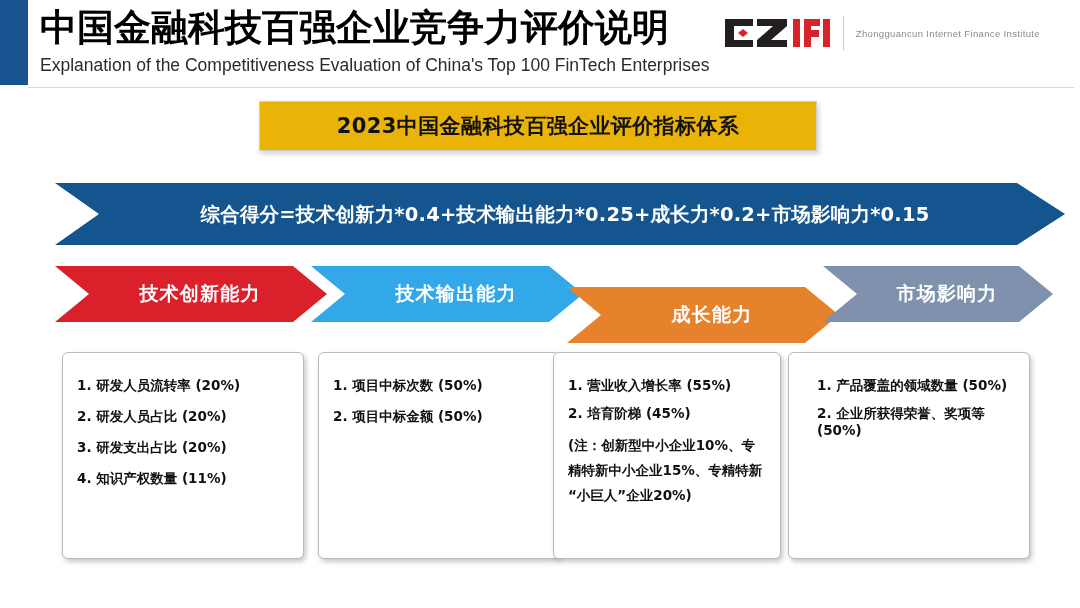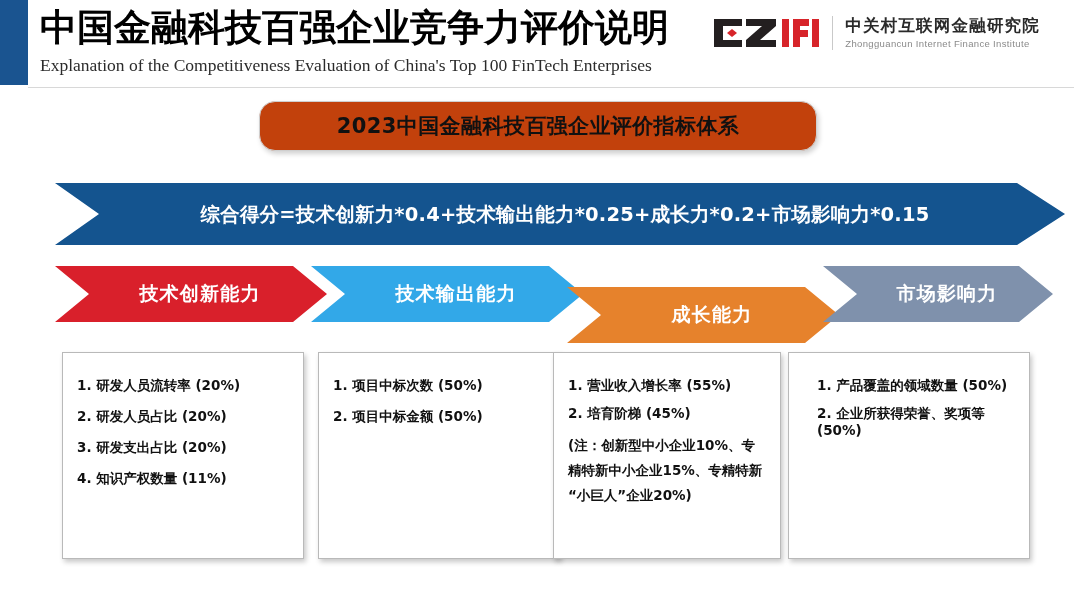--- a/index.html
+++ b/index.html
@@ -16,21 +16,21 @@
   .hdr{position:absolute;left:0;top:0;width:1054px;height:88px;}
   .hdr-bar{position:absolute;left:0;top:0;width:28px;height:85px;background:#1a5490;}
   .hdr-title{
     position:absolute;left:40px;top:4px;
     font-family:"DejaVu Serif","Liberation Serif",serif;
     font-weight:700;font-size:37px;line-height:46px;
     color:#000;letter-spacing:0px;white-space:nowrap;
   }
   .hdr-sub{
     position:absolute;left:40px;top:54px;
-    font-family:Liberation Serif, serif;
+    font-family:Liberation Sans, sans-serif;
     font-size:17.5px;line-height:22px;color:#2b2b2b;white-space:nowrap;
   }
   .hdr-rule{position:absolute;left:28px;top:87px;width:1046px;height:1px;background:#d8d8d8;}
 
   
   .logo{position:absolute;right:14px;top:10px;height:46px;display:flex;align-items:center;}
   .logo-mark{position:relative;width:108px;height:34px;display:flex;align-items:center;}
   .logo-mark svg{display:block;}
   .logo-div{width:1px;height:34px;background:#c9c9c9;margin:0 12px;}
   .logo-txt{display:flex;flex-direction:column;justify-content:center;}
@@ -41,21 +41,21 @@
   }
   .logo-en{
     font-family:"Liberation Sans","DejaVu Sans",sans-serif;
     font-size:9.5px;line-height:13px;color:#8a8a8a;
     letter-spacing:.35px;white-space:nowrap;margin-top:1px;
   }
 
   
   .tbox{
     position:absolute;left:259px;top:101px;width:556px;height:48px;
-    background:#c2410c;border:1.6px solid #cfcfcf;border-radius:16px;
+    background:#eab308;border:1.6px solid #cfcfcf;border-radius:0;
     box-shadow:2px 3px 5px rgba(0,0,0,.18);
     display:flex;align-items:center;justify-content:center;
   }
   .tbox span{
     font-family:"DejaVu Sans","Liberation Sans",sans-serif;
     font-weight:700;font-size:21px;color:#111;letter-spacing:.4px;white-space:nowrap;
   }
 
   
   .formula{
@@ -86,21 +86,21 @@
   .chev.c1{left:55px;width:272px;background:#D9202B;}
   .chev.c2{left:311px;width:272px;background:#32A8E8;}
   .chev.c3{left:567px;width:272px;background:#E6822C;margin-top:21px;}
   .chev.c4{left:823px;width:230px;background:#7F91AC;
     clip-path:polygon(0 0, calc(100% - 34px) 0, 100% 50%, calc(100% - 34px) 100%, 0 100%, 34px 50%);}
 
   
   .cards{position:absolute;left:0;top:352px;width:1080px;height:210px;}
   .card{
     position:absolute;top:0;height:207px;background:#fff;
-    border:1px solid #b9b9b9;border-radius:0;
+    border:1px solid #b9b9b9;border-radius:6px;
     box-shadow:2px 3px 5px rgba(0,0,0,.22);
     padding:24px 12px 10px 14px;box-sizing:border-box;
     overflow:hidden;
   }
   .card.k1{left:62px;width:242px;}
   .card.k2{left:318px;width:242px;}
   .card.k3{left:553px;width:228px;}
   .card.k4{left:788px;width:242px;padding-left:28px;}
   .card .ln{
     font-family:"DejaVu Sans","Liberation Sans",sans-serif;
@@ -134,21 +134,20 @@
 
           <rect x="70" y="2" width="7" height="28" fill="#d7242a"></rect>
 
           <path d="M81 2 H97 V9 H88 V13 H96 V20 H88 V30 H81 Z" fill="#d7242a"></path>
 
           <rect x="100" y="2" width="7" height="28" fill="#d7242a"></rect>
         </svg>
       </div>
       <div class="logo-div"></div>
       <div class="logo-txt">
-        <div class="logo-cn">中关村互联网金融研究院</div>
         <div class="logo-en">Zhongguancun Internet Finance Institute</div>
       </div>
     </div>
   </div>
 
   <div class="tbox">
     <span>2023中国金融科技百强企业评价指标体系</span>
   </div>
 
   <div class="formula">

